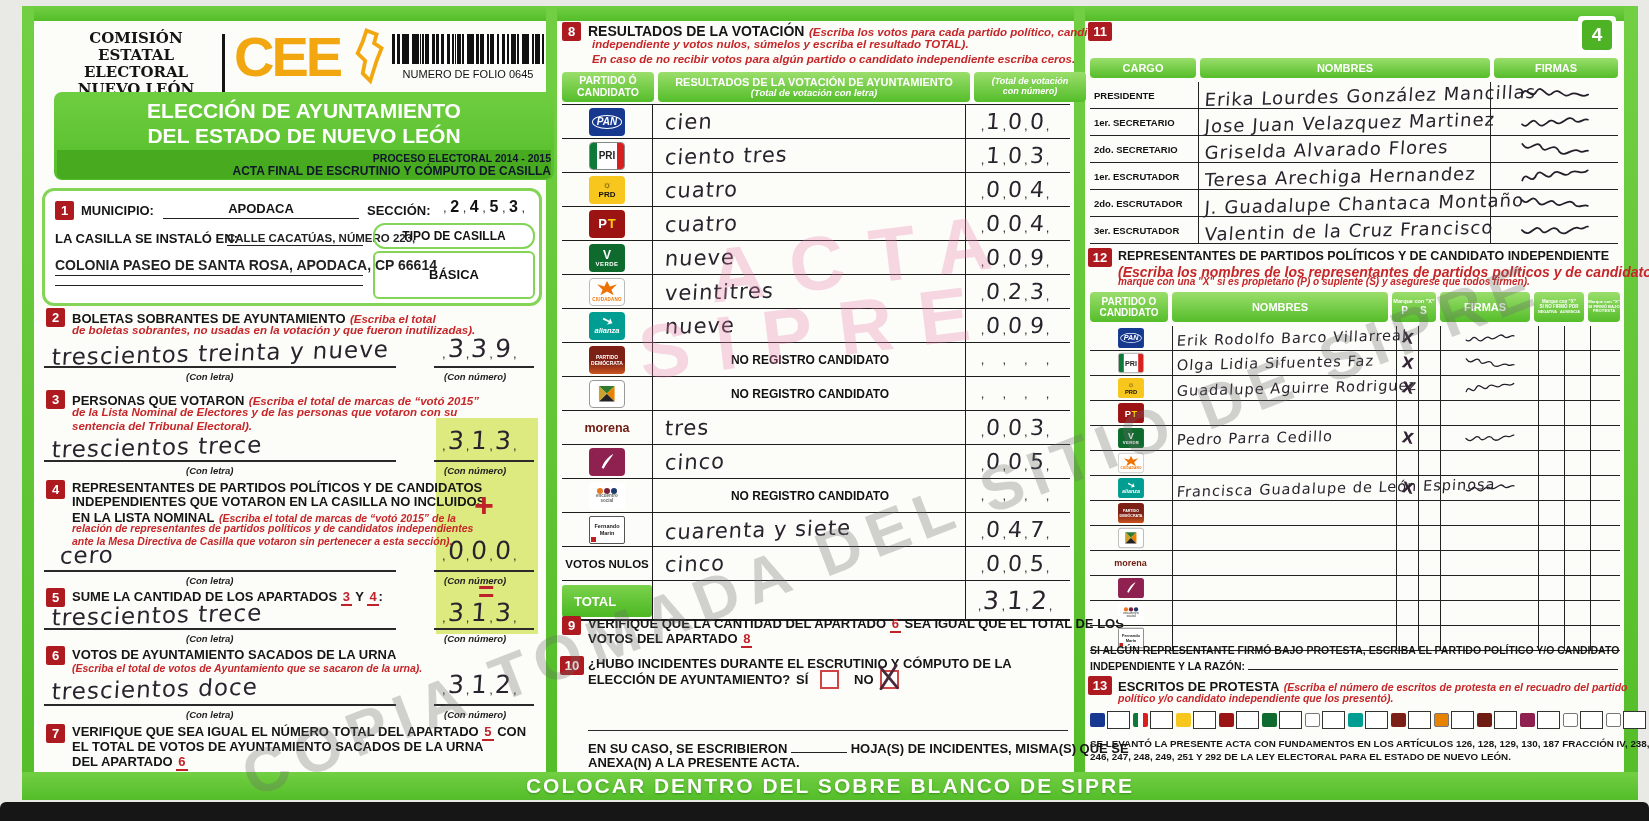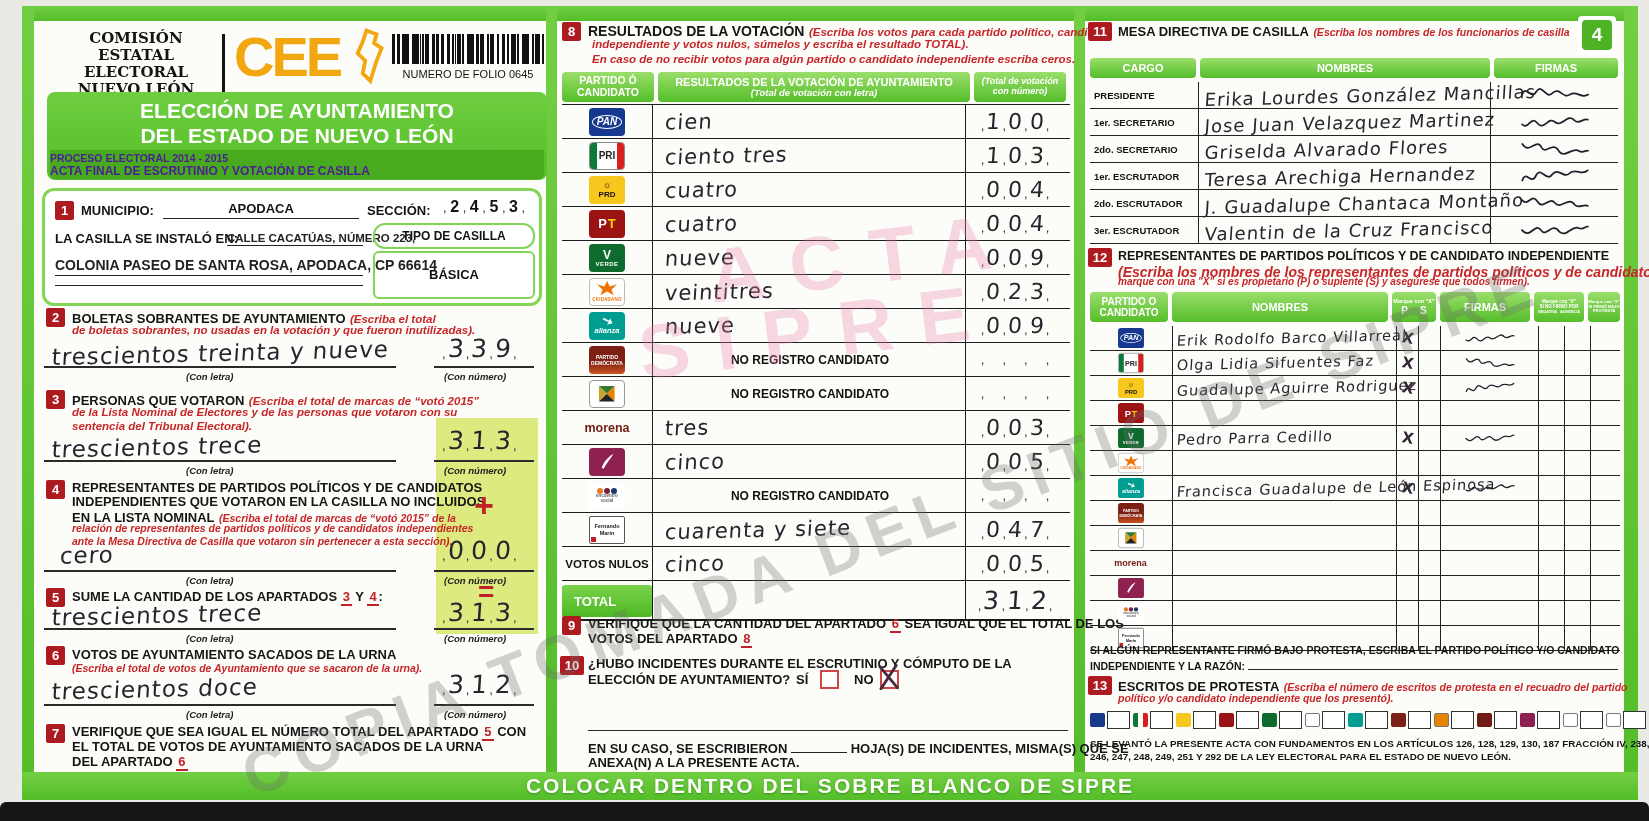--- a/index.html
+++ b/index.html
@@ -127,28 +127,28 @@
       <div>NUEVO LEÓN</div>
     </div>
     <div class="abs" style="left:186px;top:12px;width:3px;height:62px;background:#141414;"></div>
     <div class="abs" style="left:198px;top:2px;font-size:56px;font-weight:bold;color:#f2a711;letter-spacing:-3px;font-family:'Liberation Sans',sans-serif;">CEE</div>
     <svg class="abs" style="left:314px;top:6px;" width="38" height="58" viewBox="0 0 28 46">
       <path d="M12 2 L20 5 L18 12 L24 16 L20 26 L15 42 L9 36 L11 26 L5 20 L9 11 Z" fill="none" stroke="#f2a711" stroke-width="3"></path>
     </svg>
     <div class="abs" style="left:356px;top:12px;width:152px;height:30px;background-color:#fff;background-image:repeating-linear-gradient(90deg,#111 0 2px,transparent 2px 5px),repeating-linear-gradient(90deg,#111 0 1px,transparent 1px 7px),repeating-linear-gradient(90deg,#111 0 3px,transparent 3px 11px);"></div>
     <div class="abs" style="left:350px;top:46px;width:164px;text-align:center;font-size:11px;color:#111;">NUMERO DE FOLIO 0645</div>
 
-    <div class="abs" style="left:11px;top:70px;width:500px;height:88px;background:linear-gradient(180deg,#6fce40,#54bd29);border-radius:8px;">
+    <div class="abs" style="left:18px;top:70px;width:500px;height:88px;background:linear-gradient(180deg,#6fce40,#54bd29);border-radius:8px;">
       <div style="text-align:center;color:#fff;font-weight:bold;font-size:21px;padding-top:6px;line-height:25px;">
         <div>ELECCIÓN DE AYUNTAMIENTO</div>
         <div>DEL ESTADO DE NUEVO LEÓN</div>
       </div>
-      <div class="abs" style="left:3px;top:58px;width:494px;height:29px;background:#47aa1f;border-radius:0 0 6px 6px;text-align:left;color:#4c1d95;">
+      <div class="abs" style="left:3px;top:58px;width:494px;height:29px;background:#47aa1f;border-radius:0 0 6px 6px;text-align:right;color:#0f172a;">
         <div style="font-size:10.5px;font-weight:bold;padding-top:2px;">PROCESO ELECTORAL  2014 - 2015</div>
-        <div style="font-size:12px;font-weight:bold;">ACTA FINAL DE ESCRUTINIO Y VOTACIÓN DE CASILLA</div>
+        <div style="font-size:12px;font-weight:bold;">ACTA FINAL DE ESCRUTINIO Y CÓMPUTO DE CASILLA</div>
       </div>
     </div>
 
     <div class="gbox abs" style="left:6px;top:166px;width:494px;height:112px;">
       <span class="badge abs" style="left:10px;top:10px;">1</span>
       <span class="t13 abs" style="left:36px;top:12px;">MUNICIPIO:</span>
       <span class="t13 abs" style="left:118px;top:10px;width:196px;text-align:center;border-bottom:1.6px solid #222;padding-bottom:2px;">APODACA</span>
       <span class="t13 abs" style="left:322px;top:12px;">SECCIÓN:</span>
       <span class="abs digits printed" style="left:396px;top:8px;">
           <span class="tick">,</span>
@@ -291,21 +291,21 @@
     <div class="abs nw redi" style="left:34px;top:37px;">En caso de no recibir votos para algún partido o candidato independiente escriba ceros.</div>
 
     <div class="gbar abs" style="left:4px;top:56px;width:92px;height:30px;font-size:10.5px;">
       <span>PARTIDO Ó</span>
       <span>CANDIDATO</span>
     </div>
     <div class="gbar abs" style="left:100px;top:56px;width:312px;height:30px;">
       <span style="font-size:11px;">RESULTADOS DE LA VOTACIÓN DE AYUNTAMIENTO</span>
       <span style="font-size:9.5px;font-style:italic;">(Total de votación con letra)</span>
     </div>
-    <div class="gbar abs" style="left:416px;top:56px;width:92px;height:30px;font-size:9px;font-style:italic;">
+    <div class="gbar abs" style="left:416px;top:56px;width:112px;height:30px;font-size:9px;font-style:italic;">
       <span>(Total de votación</span>
       <span>con número)</span>
     </div>
 
     <div class="abs" id="res-rows" style="left:4px;top:88px;width:508px;">
         <div class="res-row">
           <div class="res-logo">
             <div class="logo-holder">
               <div class="plogo plogo-pan" style="width: 36px; height: 28px;">
                 <span class="pan-oval">PAN</span>
@@ -692,21 +692,20 @@
     <div class="wm-stamp" style="left:80px;top:272px;">SIPRE</div>
   </div>
 
   <div class="abs" style="left:1086px;top:14px;width:536px;height:760px;">
 
     <div class="abs" style="left:492px;top:2px;width:38px;height:38px;background:#fff;border-radius:4px;display:flex;align-items:center;justify-content:center;">
       <div style="width:30px;height:30px;background:#4db324;border-radius:4px;color:#fff;font-weight:bold;font-size:19px;display:flex;align-items:center;justify-content:center;">4</div>
     </div>
 
     <span class="badge w24 abs" style="left:2px;top:8px;">11</span>
-    <div class="abs nw" style="left:32px;top:8px;"><span class="t13">MESA DIRECTIVA DE CASILLA</span> <span class="redi2">(Escriba los nombres de los funcionarios de casilla</span></div>
     <div class="abs nw redi2" style="left:176px;top:23px;margin-top:20px;">presentes y asegúrese que todos firmen).</div>
 
     <div class="gbar abs" style="left:4px;top:44px;width:106px;height:20px;font-size:11px;">CARGO</div>
     <div class="gbar abs" style="left:114px;top:44px;width:290px;height:20px;font-size:11px;">NOMBRES</div>
     <div class="gbar abs" style="left:408px;top:44px;width:124px;height:20px;font-size:11px;">FIRMAS</div>
     <div class="abs" id="mesa-rows" style="left:4px;top:68px;width:528px;">
         <div class="mesa-row">
           <div class="mesa-cargo">PRESIDENTE</div>
           <div class="mesa-nombre">
             <span class="hw hw18">Erika Lourdes González Mancillas</span>

